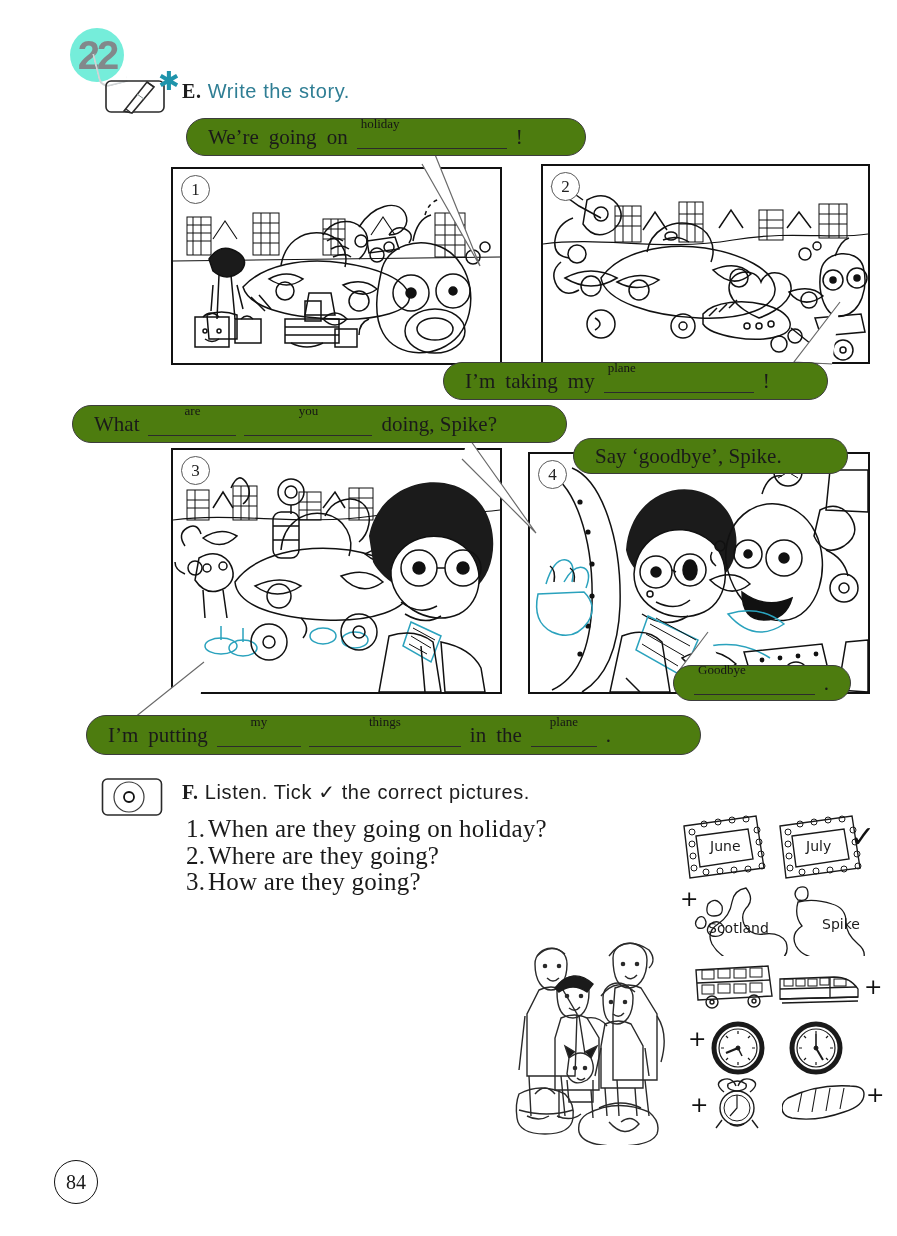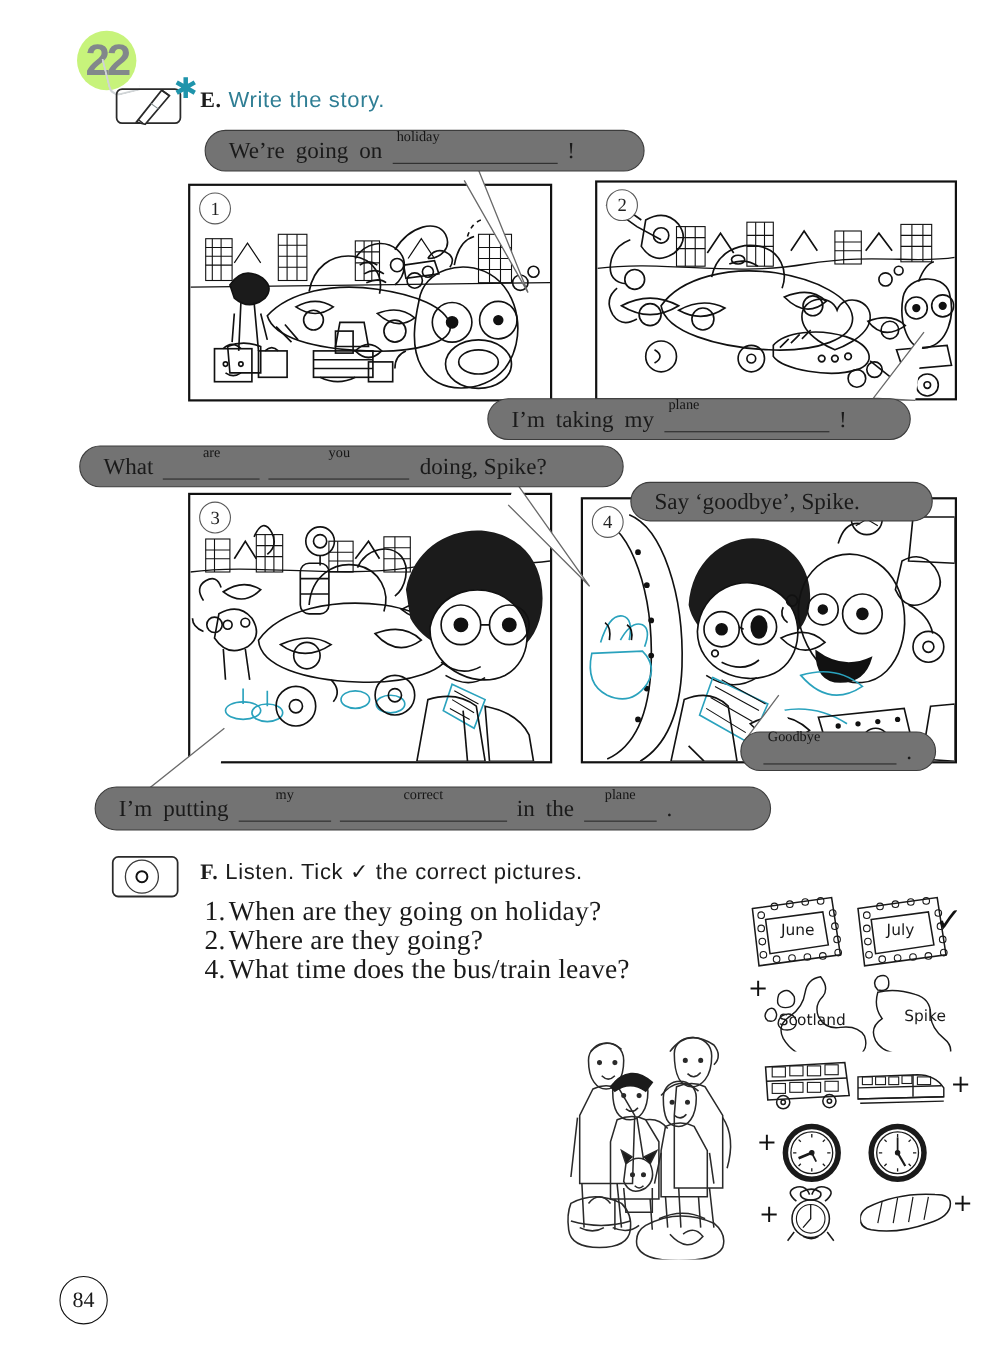--- a/index.html
+++ b/index.html
@@ -10,21 +10,21 @@
     color:#1a1a1a;
     position:relative;
     overflow:hidden;
   }
   .page{position:absolute;inset:0;}
 
   
   .unit-badge{
     position:absolute;left:70px;top:28px;width:54px;height:54px;
     border-radius:50%;
-    background:#bef264;
+    background:#5eead4;
     color:#6d7477;
     font-family:"Liberation Sans",sans-serif;
     font-weight:bold;font-size:40px;
     display:flex;align-items:center;justify-content:center;
     letter-spacing:-3px;
     opacity:.85;
   }
   .unit-badge::after{
     content:"";position:absolute;left:26px;top:22px;width:26px;height:34px;
     border-left:2px solid #c8cdcf;border-bottom:2px solid #c8cdcf;
@@ -71,21 +71,21 @@
     border:1.6px solid #5a5a5a;border-radius:50%;
     font-family:"Liberation Serif",serif;font-size:17px;
     display:flex;align-items:center;justify-content:center;
     background:#fff;z-index:4;color:#222;
   }
   .panel svg{position:absolute;left:0;top:0;width:100%;height:100%;}
 
   
   .bubble{
     position:absolute;
-    background:#737373;
+    background:#4d7c0f;
     border:1.4px solid #3c3c3c;
     border-radius:22px;
     display:flex;align-items:center;
     font-family:"Liberation Serif",serif;
     font-size:21px;
     white-space:nowrap;
     padding:0 16px;
     z-index:6;
     box-sizing:border-box;
   }
@@ -530,21 +530,21 @@
     <span class="w">.</span>
   </div>
 
   <div class="bubble" id="bub-6">
     <span class="w">I’m</span>
     <span class="w">putting</span>
     <span class="blank" style="width:84px;">
       <span class="ans">my</span>
     </span>
     <span class="blank" style="width:152px;">
-      <span class="ans">correct</span>
+      <span class="ans">things</span>
     </span>
     <span class="w">in</span>
     <span class="w">the</span>
     <span class="blank" style="width:66px;">
       <span class="ans">plane</span>
     </span>
     <span class="w">.</span>
   </div>
 
   <div class="cd-icon">
@@ -561,21 +561,21 @@
   </div>
 
   <div class="qlist">
     <div>
       <span class="qnum">1.</span><span>When  are  they  going  on  holiday?</span>
     </div>
     <div>
       <span class="qnum">2.</span><span>Where  are  they  going?</span>
     </div>
     <div>
-      <span class="qnum">4.</span><span>What  time  does  the  bus/train  leave?</span>
+      <span class="qnum">3.</span><span>How  are  they  going?</span>
     </div>
   </div>
 
   <div class="family">
     <svg viewBox="0 0 180 215">
       <g stroke="#2a2a2a" fill="none" stroke-width="1.4">
 
         <path d="M30 34 C30 14,62 12,62 34 C62 52,54 60,46 60 C38 60,30 52,30 34 Z"></path>
         <path d="M32 26 q14 -14 28 -2"></path>
         <circle cx="40" cy="36" r="1.6" fill="#2a2a2a"></circle>

